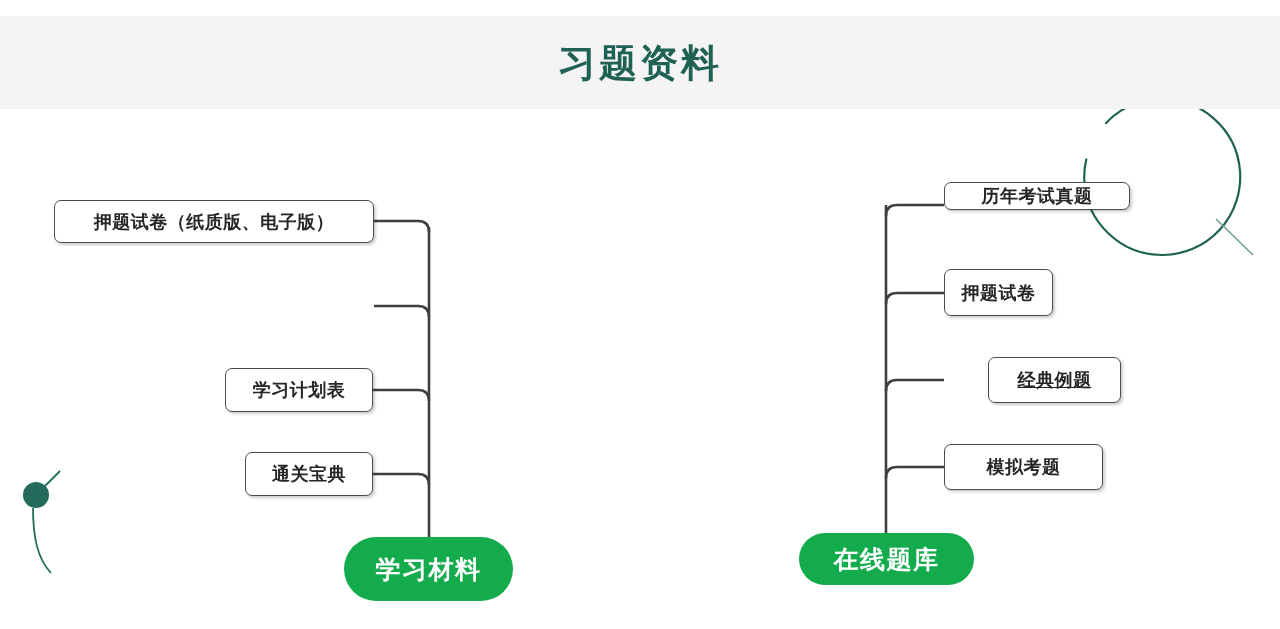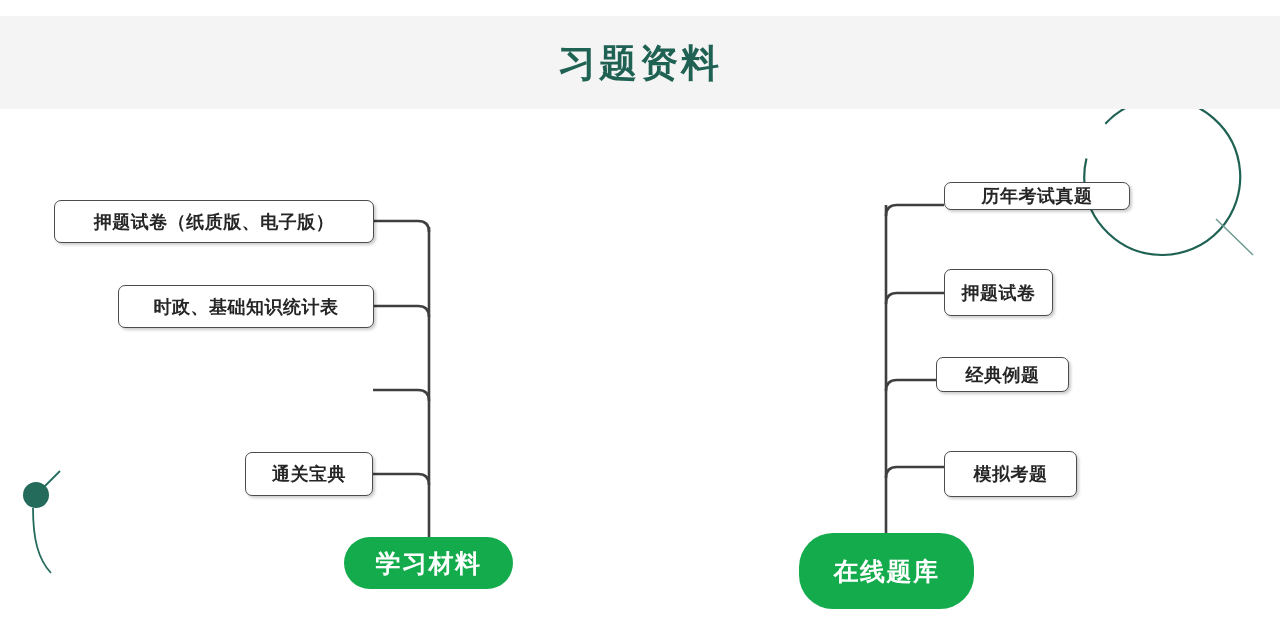--- a/index.html
+++ b/index.html
@@ -143,31 +143,31 @@
       <path d="M1240,62 A78,78 0 1 0 1163,146 A78,78 0 0 0 1240,62" fill="none" stroke="#1f6254" stroke-width="2.2" stroke-dasharray="330 40" stroke-dashoffset="150"></path>
       <line x1="1216" y1="110" x2="1253" y2="146" stroke="#6e9a92" stroke-width="1.5"></line>
 
       <circle cx="36" cy="386" r="13" fill="#246b5c"></circle>
       <line x1="44" y1="378" x2="60" y2="362" stroke="#246b5c" stroke-width="1.8"></line>
       <path d="M33,399 C33,430 38,450 51,464" fill="none" stroke="#246b5c" stroke-width="1.8"></path>
     </svg>
 
     <div class="node" style="left:54px; top:91px; width:320px; height:43px;">押题试卷（纸质版、电子版）</div>
 
-    <div class="node" style="left:118px; top:176px; width:256px; height:43px;">时政、基础知识统计表</div>
 
+    <div class="node" style="left:225px; top:259px; width:148px; height:44px;">学习计划表</div>
 
     <div class="node" style="left:245px; top:343px; width:128px; height:44px;">通关宝典</div>
 
-    <div class="root" style="left:344px; top:428px; width:169px; height:52px;">学习材料</div>
+    <div class="root" style="left:344px; top:428px; width:169px; height:64px;">学习材料</div>
 
     <div class="node" style="left:944px; top:73px; width:186px; height:28px;">历年考试真题</div>
 
     <div class="node" style="left:944px; top:160px; width:109px; height:47px;">押题试卷</div>
 
-    <div class="node" style="left:936px; top:248px; width:133px; height:35px;">经典例题</div>
+    <div class="node" style="left:988px; top:248px; width:133px; height:46px;text-decoration:underline;">经典例题</div>
 
-    <div class="node" style="left:944px; top:342px; width:133px; height:46px;">模拟考题</div>
+    <div class="node" style="left:944px; top:335px; width:159px; height:46px;">模拟考题</div>
 
-    <div class="root" style="left:799px; top:424px; width:175px; height:76px;text-align:right;">在线题库</div>
+    <div class="root" style="left:799px; top:424px; width:175px; height:52px;text-align:right;">在线题库</div>
 
   </div>
 </div>
 
 </body></html>

